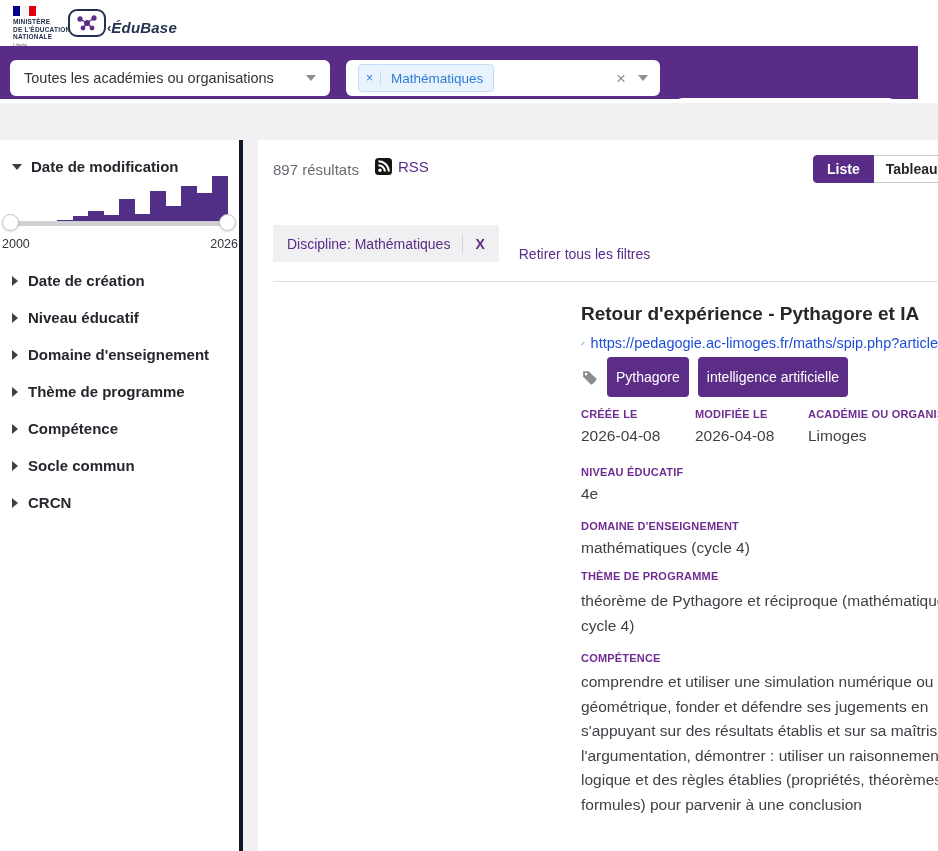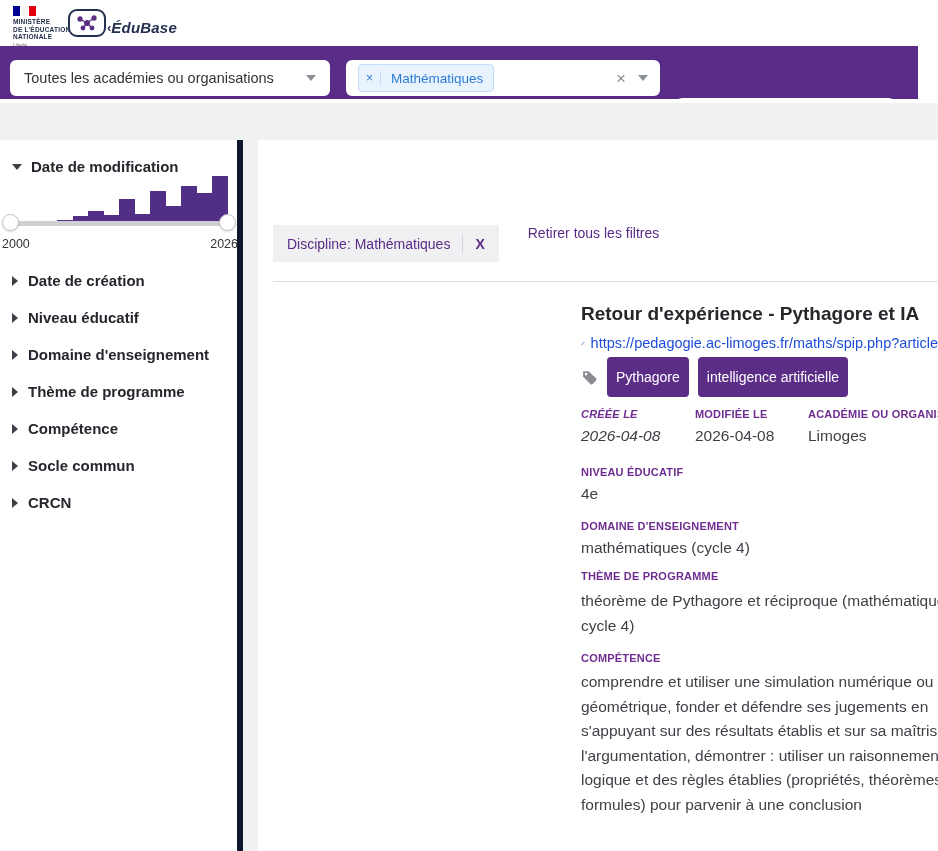--- a/index.html
+++ b/index.html
@@ -33,21 +33,21 @@
   .disc-tag .lbl{padding:0 10px;}
   .sel2-controls{margin-left:auto;display:flex;align-items:center;gap:12px;}
   .clear-x{color:#8b9097;font-size:17px;line-height:17px;}
   .searchbox{position:absolute;left:676px;top:13px;width:219px;height:38px;background:#fff;border-radius:6px;display:flex;align-items:center;margin-top:39px;}
   .searchbox svg{margin-left:14px;}
   .searchbox input{border:none;outline:none;flex:1;height:100%;font-size:15px;color:#333;background:transparent;padding:0 8px;font-family:"Liberation Sans",sans-serif;}
   .searchbox input::placeholder{color:#9aa0a6;}
   
   .gray-bg{position:absolute;left:0;top:103px;width:938px;height:748px;background:#f1f1f3;}
   
-  .sidebar{position:absolute;left:0;top:140px;width:243px;height:711px;background:#fff;border-right:6px solid #0f172a;box-sizing:border-box;}
+  .sidebar{position:absolute;left:0;top:140px;width:243px;height:711px;background:#fff;border-right:4px solid #0f172a;box-sizing:border-box;}
   .facet-head{display:flex;align-items:center;gap:9px;padding:18px 0 0 12px;cursor:pointer;}
   .facet-head .t{font-size:15px;font-weight:bold;color:#26262e;}
   .tri-down{width:0;height:0;border-left:5px solid transparent;border-right:5px solid transparent;border-top:6px solid #3f3f48;}
   .tri-right{width:0;height:0;border-top:5px solid transparent;border-bottom:5px solid transparent;border-left:6px solid #3f3f48;}
   .hist{position:absolute;left:57px;top:34px;width:171px;height:50px;display:flex;align-items:flex-end;}
   .hist .bar{flex:1;background:#512f87;}
   .slider-track{position:absolute;left:3px;top:81px;width:233px;height:5px;background:#cfcfd4;border-radius:3px;}
   .slider-handle{position:absolute;top:74px;width:17px;height:17px;border-radius:50%;background:#fff;border:1px solid #c2c2c8;box-shadow:0 1px 2px rgba(0,0,0,.15);box-sizing:border-box;}
   .slider-handle.left{left:2px;} .slider-handle.right{left:219px;}
   .slider-labels{position:absolute;left:2px;top:97px;width:236px;display:flex;justify-content:space-between;font-size:12.5px;color:#33333a;}
@@ -57,35 +57,35 @@
   
   .main{position:absolute;left:258px;top:140px;width:680px;height:711px;background:#fff;}
   .results-row{position:absolute;left:15px;top:15px;right:0;height:30px;}
   .res-count{position:absolute;left:0;top:6px;font-size:15px;color:#6a6a72;}
   .rss{position:absolute;left:102px;top:3px;display:flex;align-items:center;gap:6px;cursor:pointer;}
   .rss-label{font-size:15px;color:#582c87;}
   .view-toggle{position:absolute;left:540px;top:0;display:flex;height:28px;}
   .view-btn{height:28px;display:flex;align-items:center;justify-content:center;font-size:14px;font-weight:bold;box-sizing:border-box;cursor:pointer;}
   .view-btn.active{background:#582c87;color:#fff;border:1px solid #582c87;border-radius:4px 0 0 4px;padding:0 13px;}
   .view-btn.plain{background:#fff;color:#26262b;border:1px solid #c9c9d0;border-left:none;border-radius:0 4px 4px 0;padding:0 12px;}
-  .chips-row{position:absolute;left:15px;top:85px;right:0;display:flex;align-items:flex-start;gap:29px;}
+  .chips-row{position:absolute;left:15px;top:85px;right:0;display:flex;align-items:flex-end;gap:20px;}
   .chip{display:inline-flex;align-items:center;background:#f0f0f3;padding:0 14px;height:37px;font-size:14px;color:#582c87;}
   .chip .sep{width:1px;height:18px;background:#d5d5db;margin:0 12px;}
   .chip .x{font-weight:bold;cursor:pointer;}
   .clear-filters{font-size:14px;color:#582c87;cursor:pointer;}
   .list-divider{position:absolute;left:15px;top:141px;right:0;border-top:1px solid #dedee3;}
   
   .card-content{position:absolute;left:323px;top:160px;right:0;bottom:0;overflow:hidden;}
   .card-title{margin-top:3px;font-size:19px;font-weight:bold;color:#26262b;line-height:22px;white-space:nowrap;}
   .url-row{margin-top:9px;display:flex;align-items:center;gap:6px;height:18px;}
   .url-text{font-size:14.5px;color:#1d4ed8;white-space:nowrap;cursor:pointer;}
   .tags-row{margin-top:12px;display:flex;align-items:center;gap:9px;height:26px;}
   .pill{background:#5b2d86;color:#fff;font-size:14px;padding:12px 9px;border-radius:4px;white-space:nowrap;cursor:pointer;}
   .meta-row{margin-top:18px;display:flex;}
-  .meta-col1{width:114px;font-style:italic;} .meta-col2{width:113px;} .meta-col3{flex:1;overflow:hidden;}
+  .meta-col1{width:114px;} .meta-col2{width:113px;} .meta-col3{flex:1;overflow:hidden;}
   .meta-label{font-size:11px;font-weight:bold;color:#6f2d91;line-height:13px;letter-spacing:.2px;margin-bottom:5px;white-space:nowrap;text-transform:uppercase;}
   .meta-value{font-size:15.5px;color:#3f3f46;line-height:20px;white-space:nowrap;}
   .meta-block{margin-top:0;}
   .mt20{margin-top:20px;} .mt16{margin-top:16px;} .mt12{margin-top:12px;} .mt14{margin-top:14px;}
   .meta-line{font-size:15.5px;color:#3f3f46;line-height:25px;white-space:nowrap;}
   .comp-line{font-size:15.5px;color:#3f3f46;line-height:24.5px;white-space:nowrap;}
   .quote{margin-top:2px;border-left:3px solid #582c87;padding:4px 0 4px 9px;font-size:14px;color:#2f2f36;white-space:nowrap;}
 </style>
 </head>
 <body>
@@ -204,20 +204,37 @@
         <span class="t">Socle commun</span>
       </div>
     <div class="facet-row">
         <span class="tri-right"></span>
         <span class="t">CRCN</span>
       </div>
   </div>
 </div>
 
 <div class="main">
+  <div class="results-row">
+    <span class="res-count">897 résultats</span>
+    <span class="rss">
+      <svg width="17" height="17" viewBox="0 0 17 17">
+        <rect x="0" y="0" width="17" height="17" rx="3.5" fill="#151515"></rect>
+        <circle cx="5" cy="12.2" r="1.7" fill="#fff"></circle>
+        <path d="M3.4 7.2 a6.4 6.4 0 0 1 6.4 6.4" fill="none" stroke="#fff" stroke-width="2"></path>
+        <path d="M3.4 3.2 a10.4 10.4 0 0 1 10.4 10.4" fill="none" stroke="#fff" stroke-width="2"></path>
+      </svg>
+      <span class="rss-label">RSS</span>
+    </span>
+    <span class="view-toggle">
+      <span class="view-btn active">Liste</span>
+      <span class="view-btn plain">Tableau</span>
+    </span>
+
+  </div>
 
   <div class="chips-row">
     <span class="chip">
       <span>Discipline: Mathématiques</span>
       <span class="sep"></span>
       <span class="x">X</span>
     </span>
     <span class="clear-filters">Retirer tous les filtres</span>
   </div>
 

